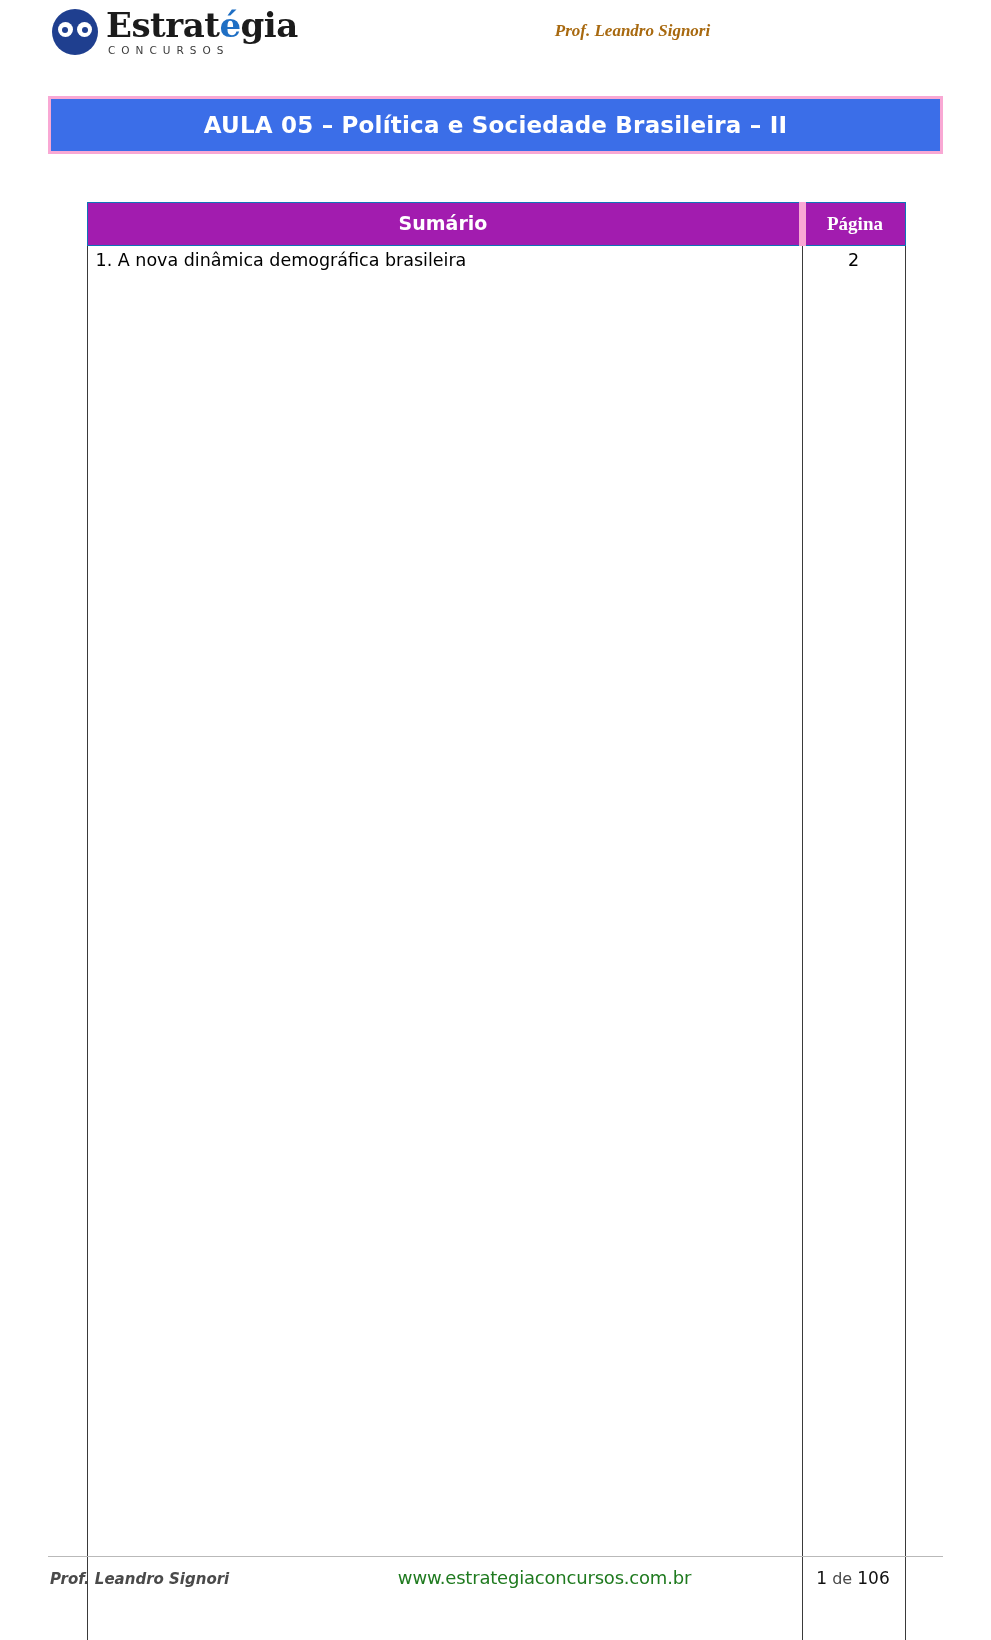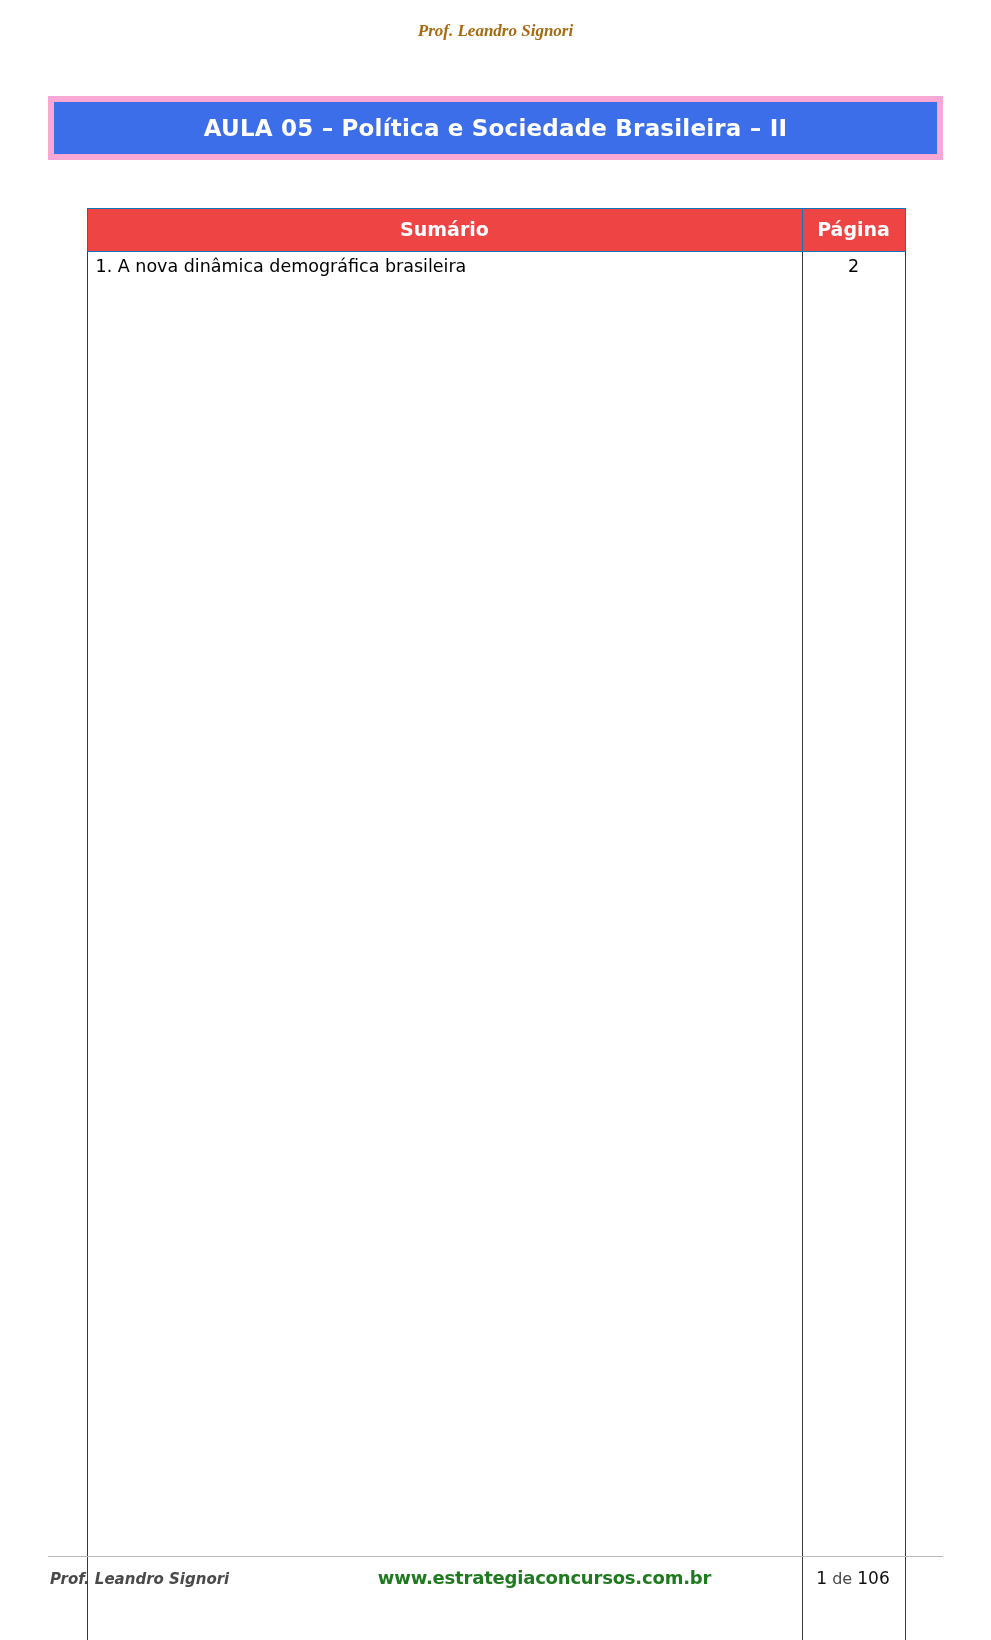--- a/index.html
+++ b/index.html
@@ -98,21 +98,21 @@
     font-style: italic;
     color: #a8690f;
     line-height: 1.55;
   }
 
   
   .banner {
     margin-top: 16px;
     height: 52px;
     background: #3b6ee8;
-    border: 6px solid #f9a8d4;
+    border: 3px solid #f9a8d4;
     display: flex;
     align-items: center;
     justify-content: center;
   }
   .banner span {
     color: #ffffff;
     font-size: 23px;
     font-weight: bold;
     letter-spacing: 0.2px;
   }
@@ -128,30 +128,31 @@
     table-layout: fixed;
   }
   table.toc th, table.toc td {
     border: 1px solid #3a3a3a;
     padding: 3px 8px;
     font-size: 17.5px;
     line-height: 1.36;
     vertical-align: top;
   }
   table.toc thead th {
-    background: #ef4444;
+    background: #a21caf;
     color: #ffffff;
     font-weight: bold;
     font-size: 19px;
     text-align: center;
     padding: 8px 6px;
     border-color: #0f74b8;
   }
   table.toc thead th.th-page {
-    border-left: 1px solid #f9a8d4;
+    border-left: 7px solid #f9a8d4;
+    font-family: Liberation Serif, serif;
   }
   col.c-title { width: 715px; }
   col.c-page  { width: 103px; }
   td.title {
     text-align: justify;
     text-align-last: left;
     hyphens: none;
   }
   td.page {
     text-align: center;
@@ -178,40 +179,50 @@
     flex: 0 0 300px;
     font-style: italic;
     font-weight: bold;
     color: #4a4a4a;
     font-size: 15px;
     padding-left: 2px;
   }
   .footer-site {
     flex: 1;
     text-align: center;
-    font-weight: bold;
+    font-weight: normal;
     font-size: 18px;
     color: #1f7a1f;
     letter-spacing: -0.2px;
   }
   .footer-pages {
     flex: 0 0 180px;
     text-align: center;
     padding-left: 24px;
     color: #4a4a4a;
     font-size: 16px;
   }
   .footer-pages .num { color: #111111; font-size: 17px; }
 </style>
 </head>
 <body>
 
 <div class="page">
 
   <div class="header">
+    <div class="logo">
+      <div class="owl">
+        <span class="pupil-l"></span>
+          <span class="pupil-r"></span>
+      </div>
+      <div class="logo-text">
+        <div class="logo-main"><span>Estrat</span><span class="accent">é</span><span>gia</span></div>
+        <div class="logo-sub">CONCURSOS</div>
+      </div>
+    </div>
     <div class="header-title">
       <div>Prof. Leandro Signori</div>
     </div>
   </div>
 
   <div class="banner">
     <span>AULA 05 – Política e Sociedade Brasileira – II</span>
   </div>
 
   <div class="table-wrap">

